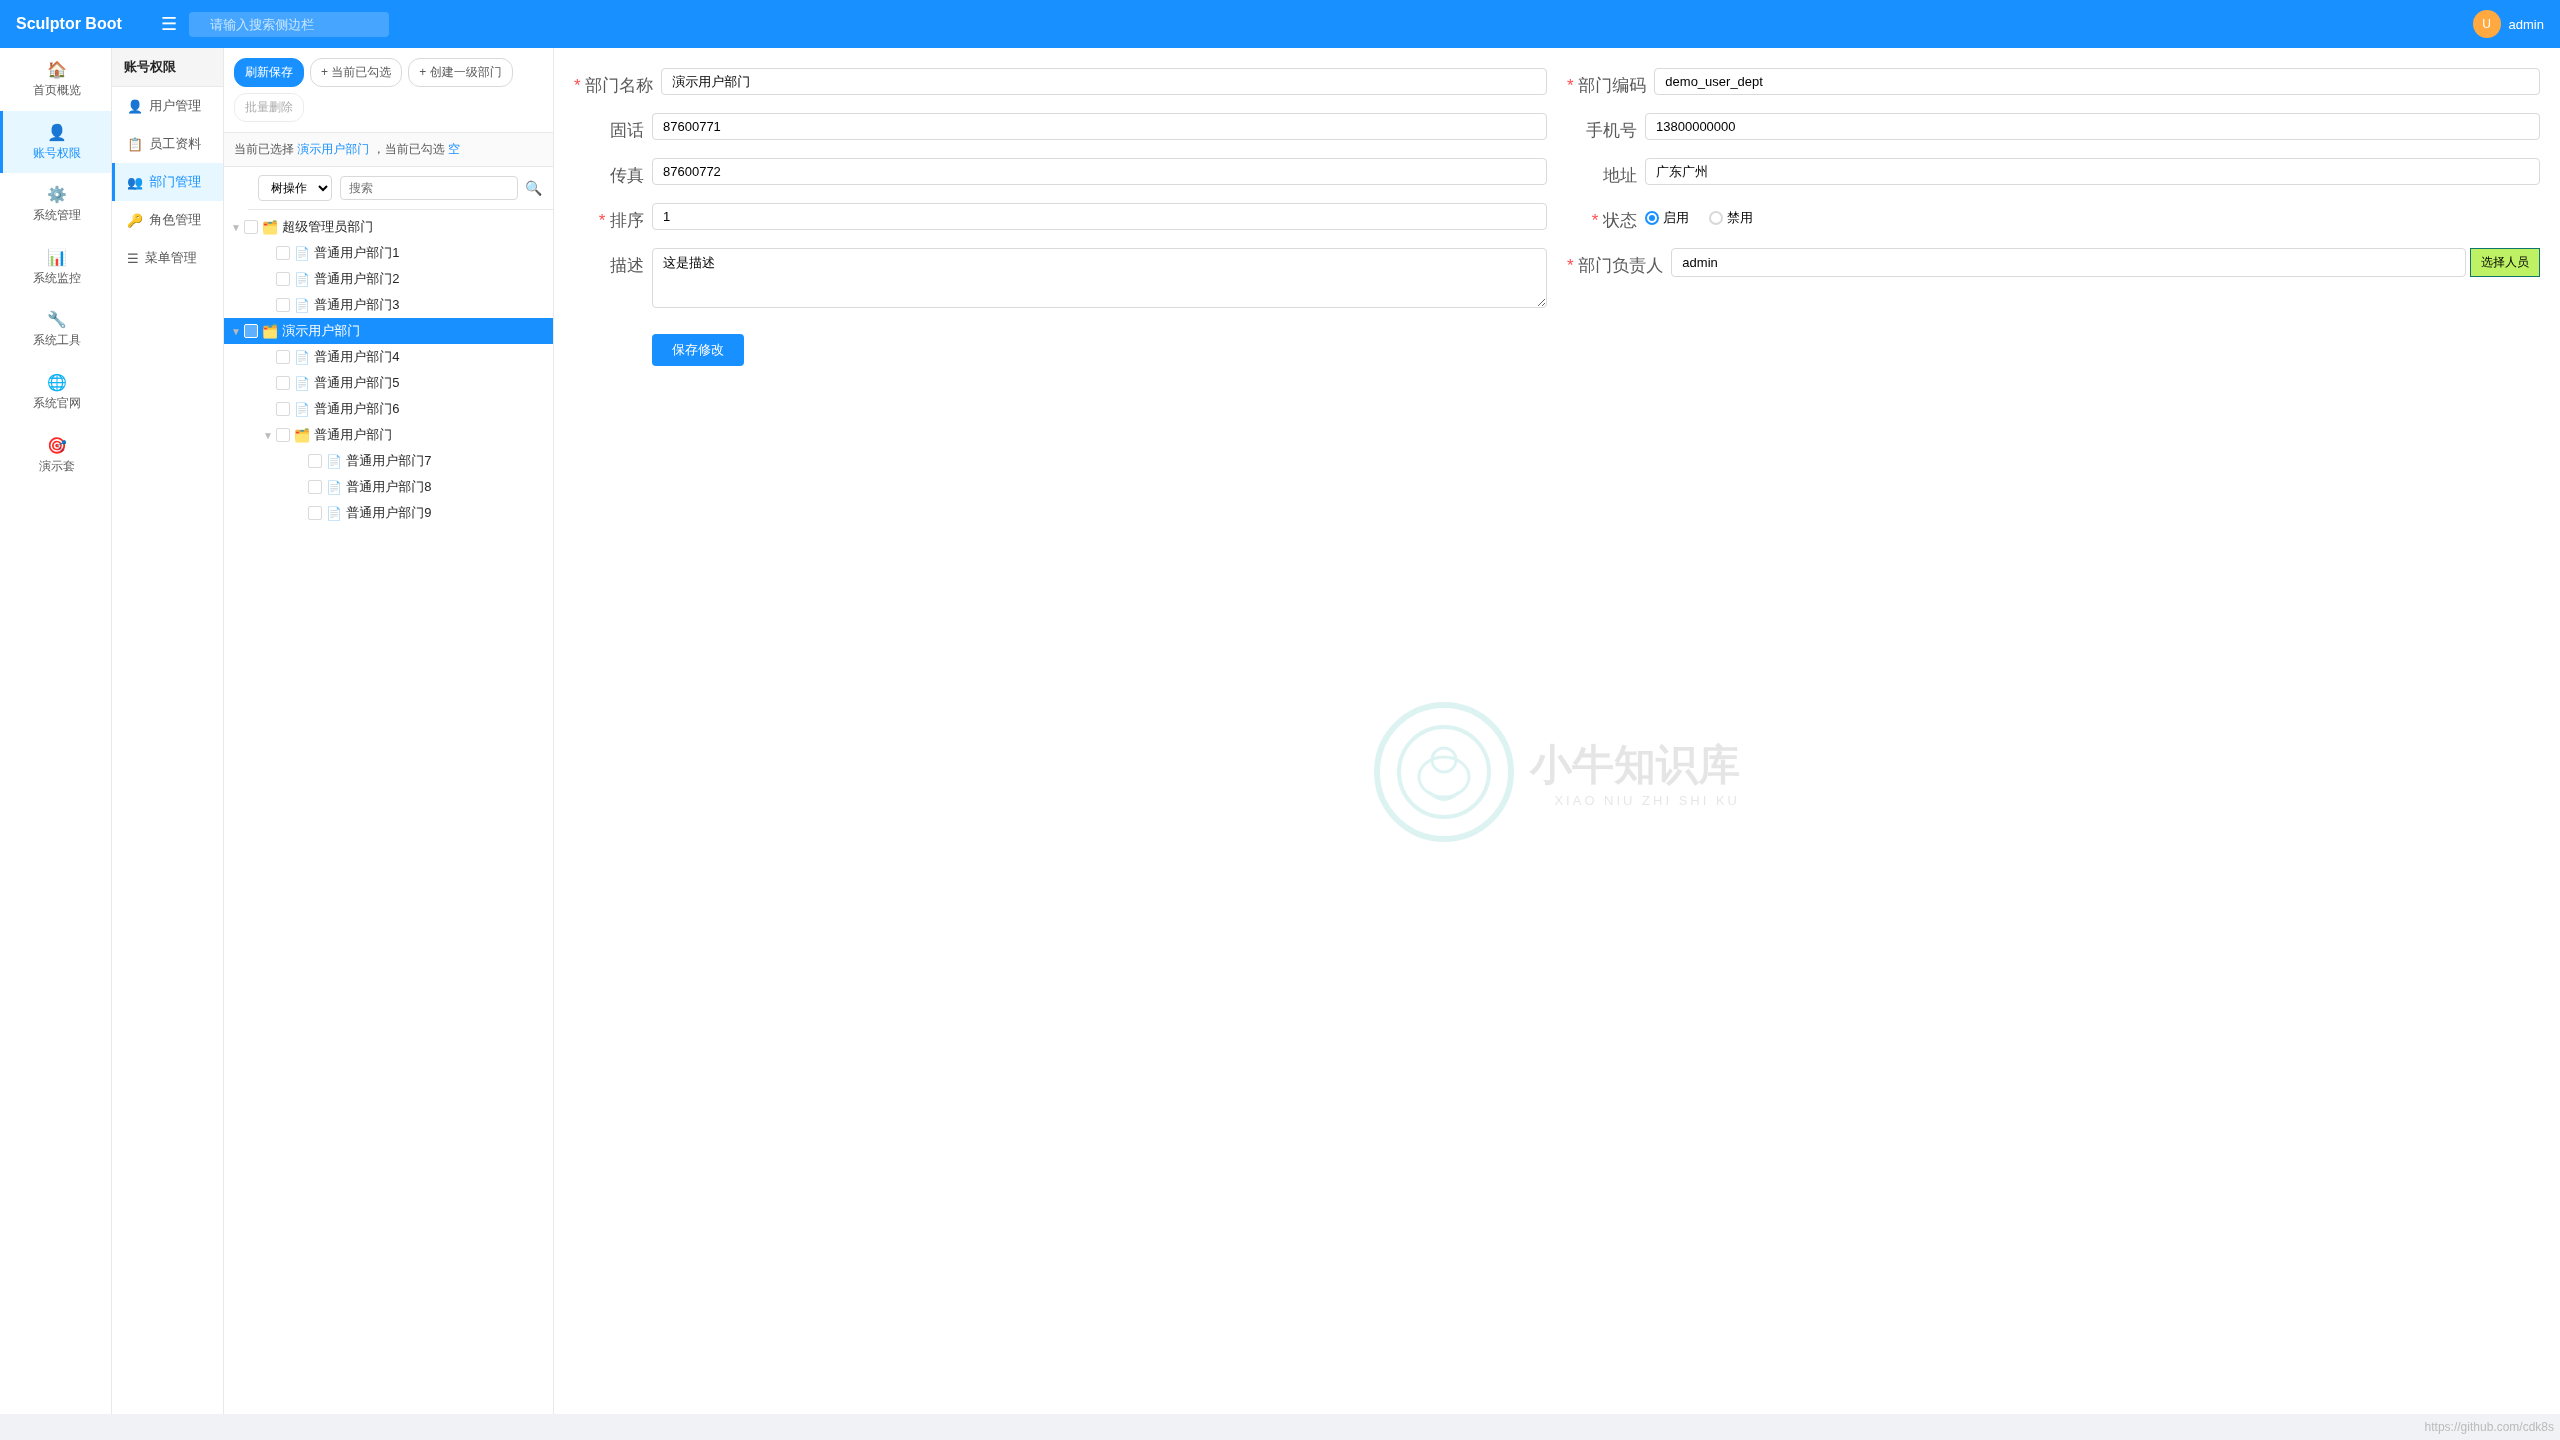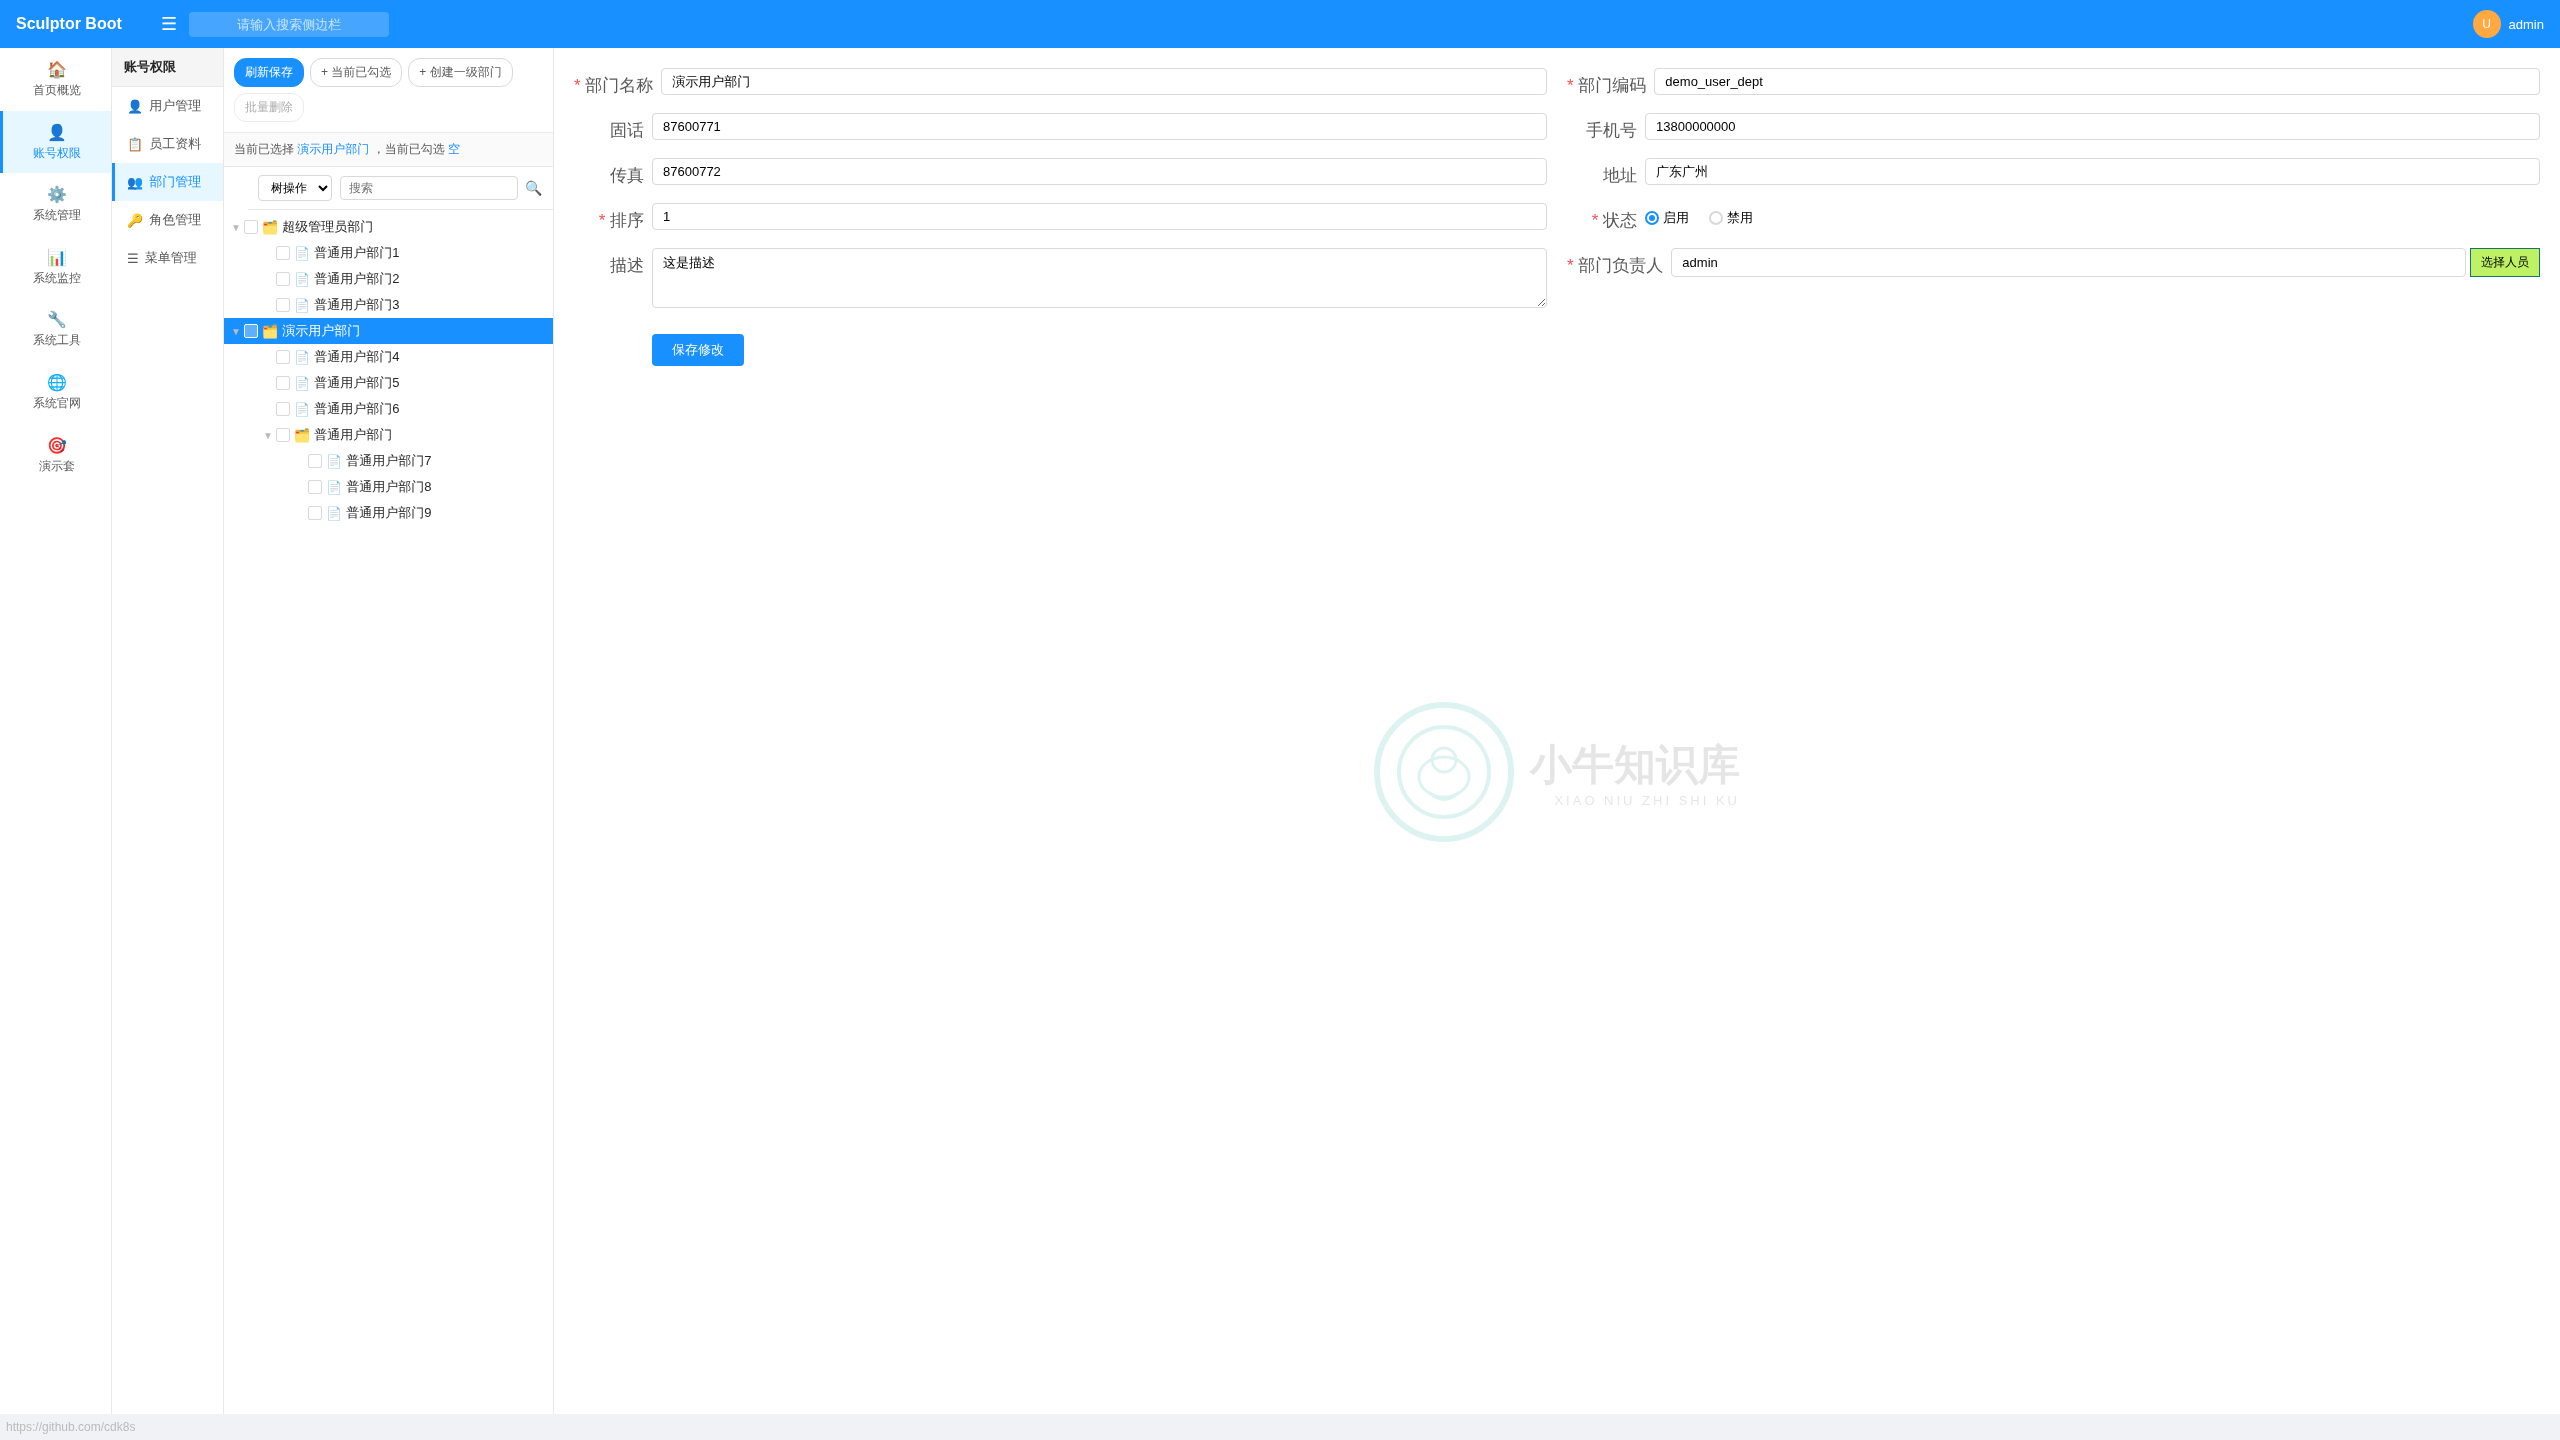--- a/index.html
+++ b/index.html
@@ -25,26 +25,25 @@
     .header-menu-icon {
       color: white;
       font-size: 18px;
       cursor: pointer;
       margin-right: 12px;
     }
     .header-search {
       background: rgba(255,255,255,0.2);
       border: none;
       border-radius: 4px;
-      padding: 5px 12px;
+      padding: 5px 21px;
       color: white;
       width: 200px;
       outline: none;
       font-size: 13px;
-      text-align: center;
     }
     .header-search::placeholder { color: rgba(255,255,255,0.7); }
     .header-right {
       margin-left: auto;
       display: flex;
       align-items: center;
       gap: 8px;
       color: white;
     }
     .avatar {
@@ -362,21 +361,21 @@
       align-items: center;
       justify-content: center;
     }
 
     
     .footer {
       position: fixed;
       bottom: 0;
       left: 0;
       right: 0;
-      text-align: left;
+      text-align: right;
       padding: 6px;
       font-size: 12px;
       color: #bbb;
       background: #f0f2f5;
     }
   </style>
 </head>
 <body>
 
 <div class="header">

